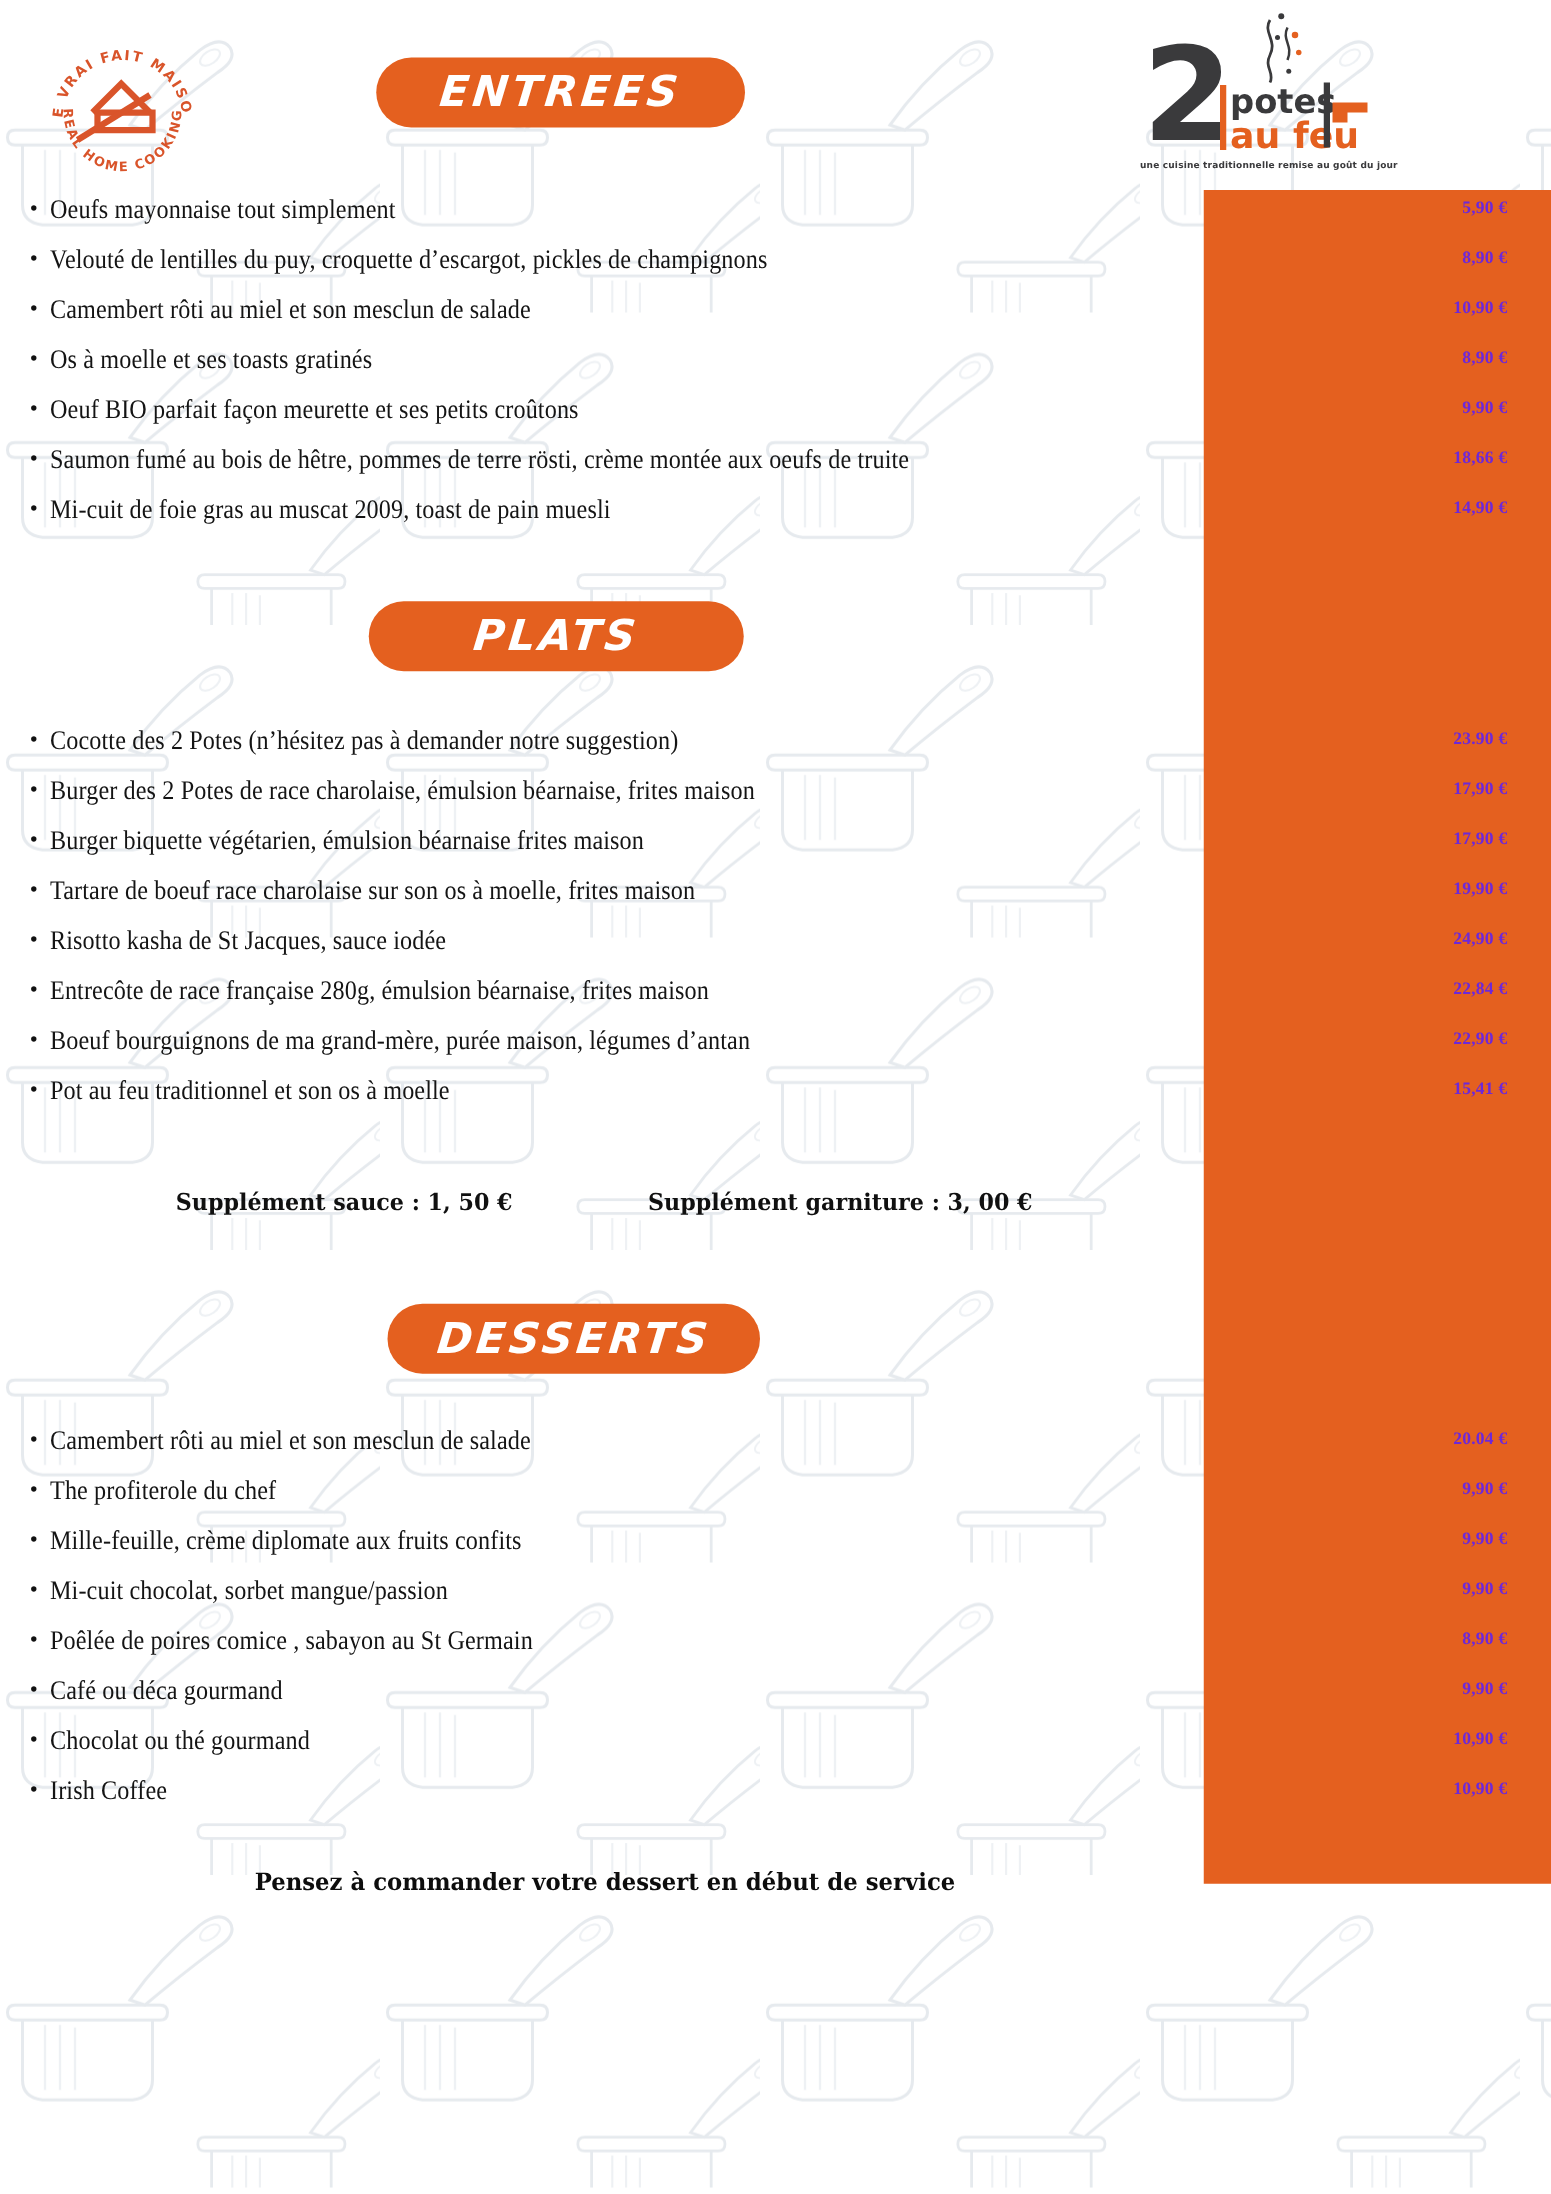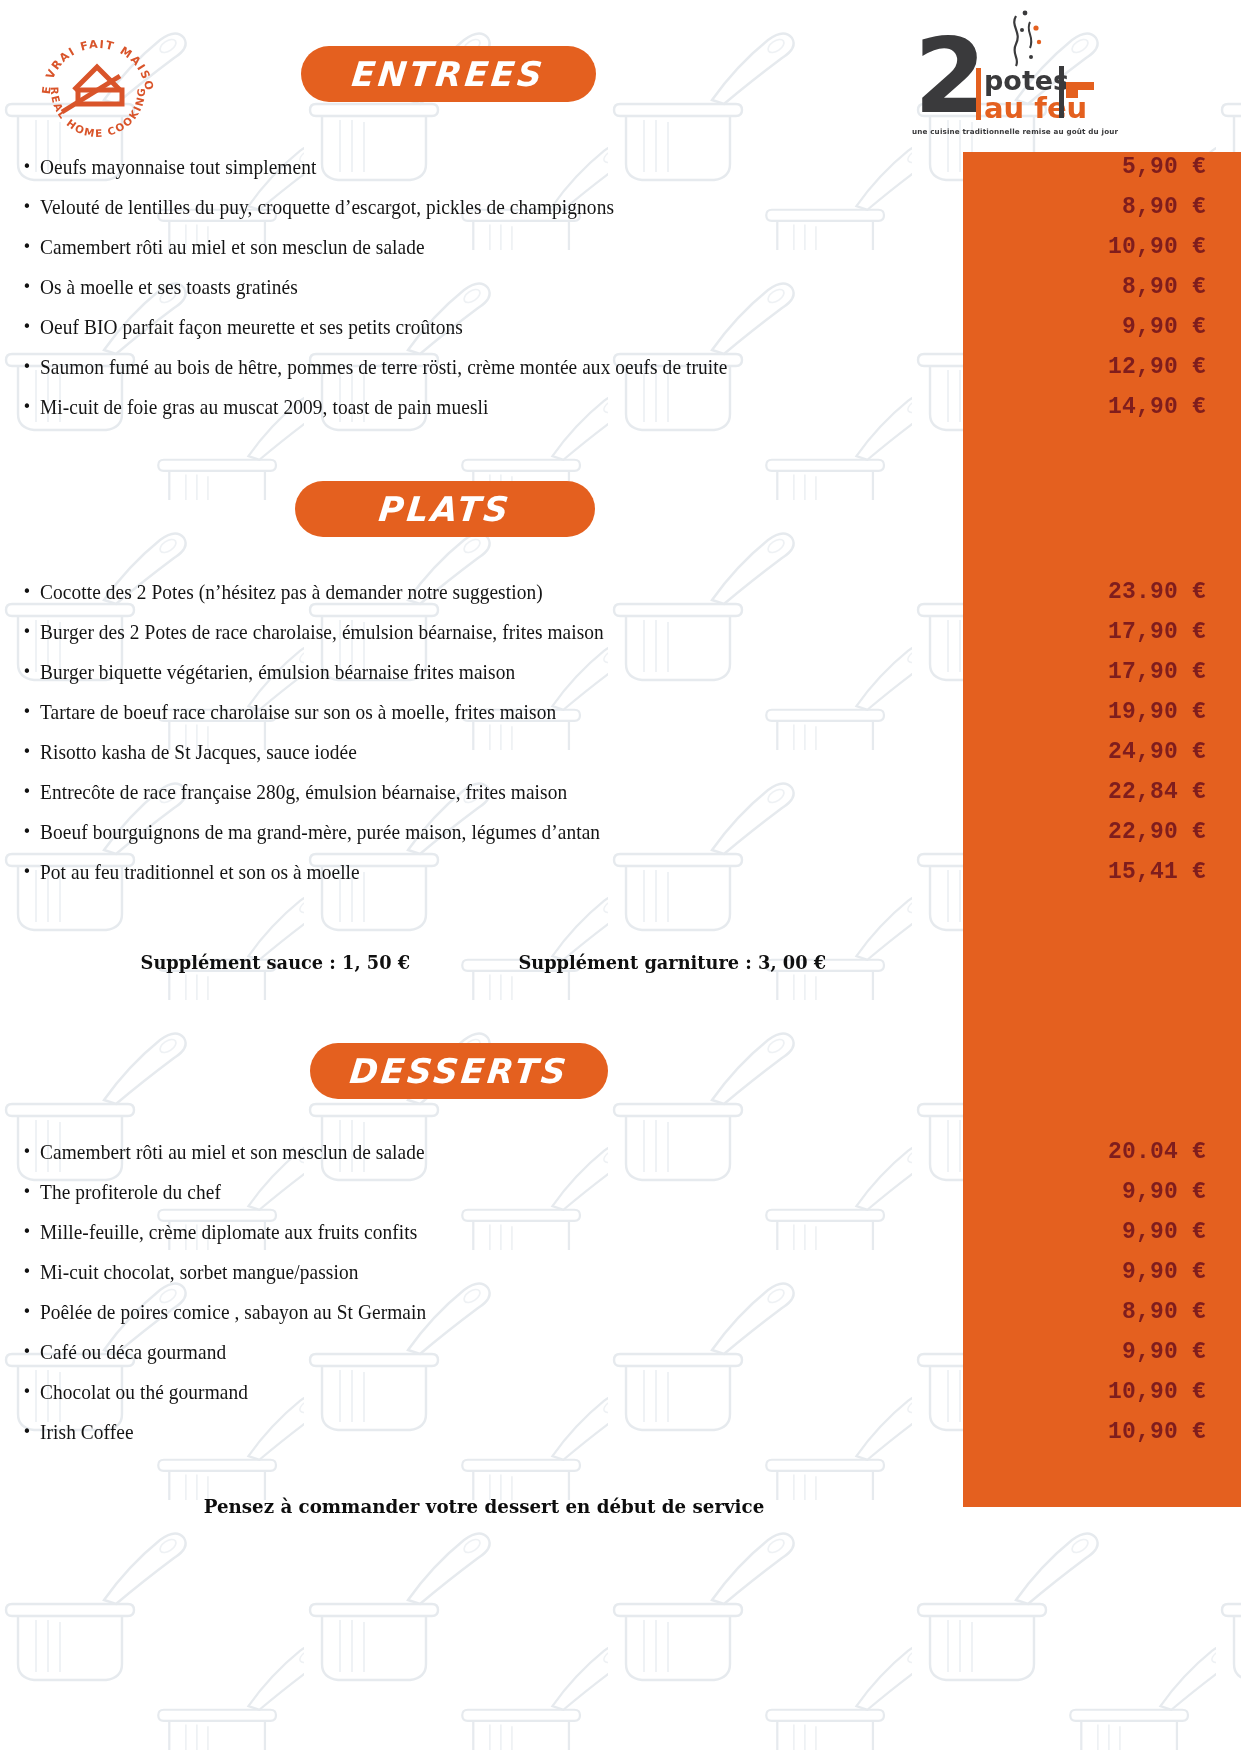--- a/index.html
+++ b/index.html
@@ -152,24 +152,24 @@
   #prices-desserts{ top: 1132px; }
 
   .price-row {
     height: 40px;
     display: flex;
     align-items: center;
     justify-content: flex-end;
     padding-right: 17px;
   }
   .price-value {
-    font-family: Liberation Mono, monospace;
+    font-family: Liberation Serif, serif;
     font-weight: 700;
-    font-size: 23px;
-    color: #7f1d1d;
+    font-size: 14px;
+    color: #6d28d9;
     letter-spacing: 0.2px;
     white-space: nowrap;
   }
 
   
   .supplements {
     position: absolute;
     z-index: 3;
     left: 14px;
     top: 952px;
@@ -325,21 +325,21 @@
       <li class="price-row">
         <span class="price-value">10,90 €</span>
       </li>
       <li class="price-row">
         <span class="price-value">8,90 €</span>
       </li>
       <li class="price-row">
         <span class="price-value">9,90 €</span>
       </li>
       <li class="price-row">
-        <span class="price-value">12,90 €</span>
+        <span class="price-value">18,66 €</span>
       </li>
       <li class="price-row">
         <span class="price-value">14,90 €</span>
       </li>
     </ul>
 
   <ul class="dish-list" id="list-plats">
       <li class="dish-row">
         <span class="dish-bullet">•</span>
         <span class="dish-name">Cocotte des 2 Potes  (n’hésitez pas à demander notre suggestion)</span>

